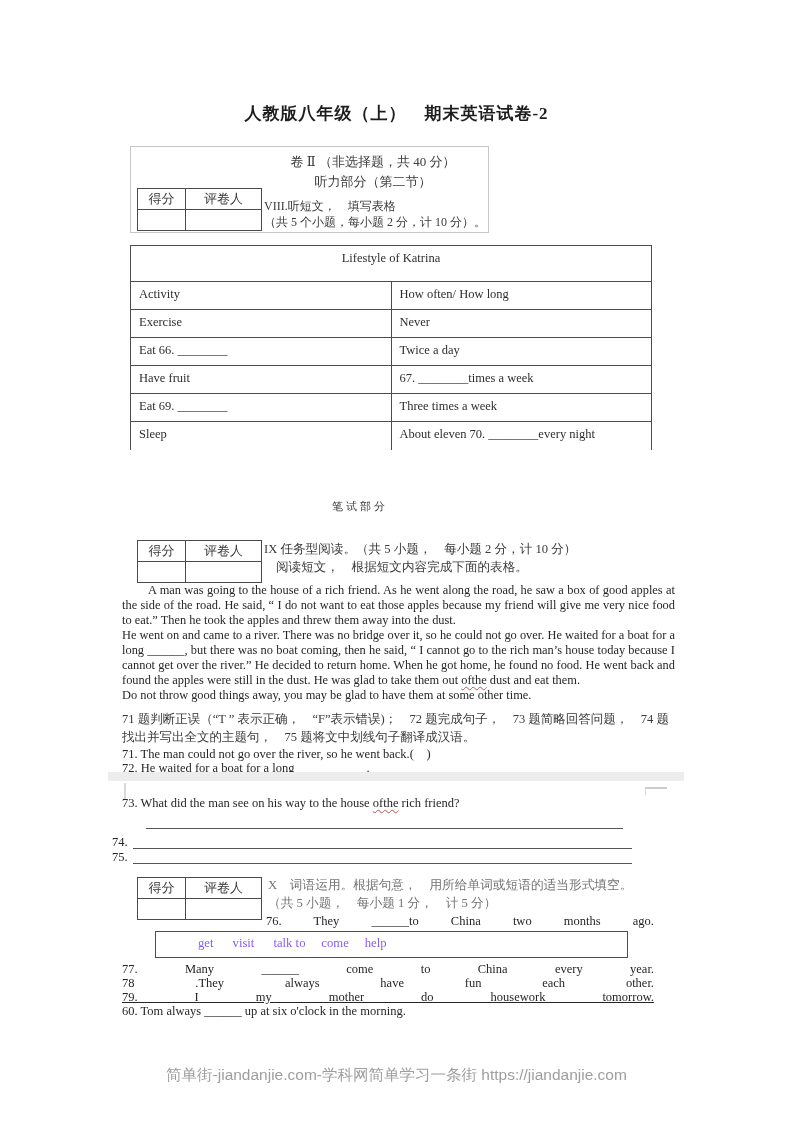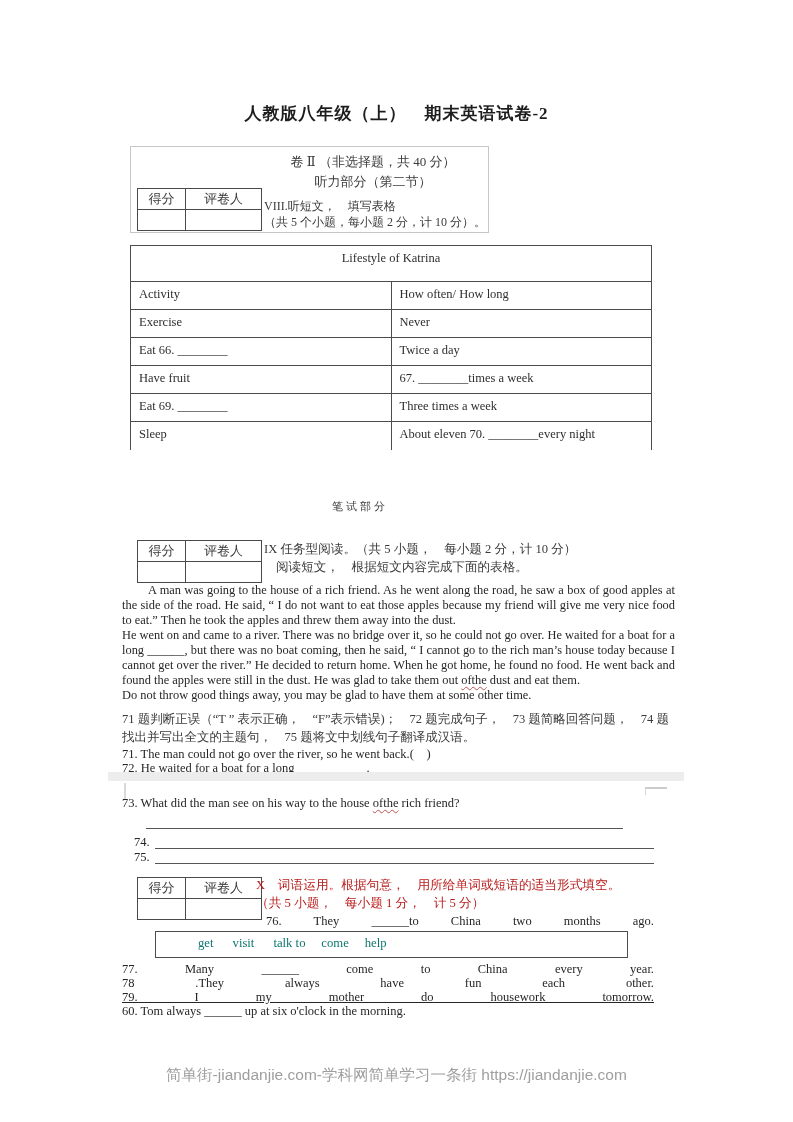--- a/index.html
+++ b/index.html
@@ -94,45 +94,45 @@
   .corner-right {
     position:absolute; left:645px; top:787px; width:22px; height:8px;
     border-top:2px solid #cccccc; border-left:1px solid #d6d6d6;
   }
   
   .ans-line {
     position:absolute; left:146px; top:815px; width:477px; height:14px;
     border-bottom:1px solid #555555;
   }
   .q-blank-row {
-    position:absolute; left:134px; width:520px; display:flex;
+    position:absolute; left:112px; width:520px; display:flex;
     font-size:12.5px; color:#262626;
   }
   .q74 { top:835px; }
   .q75 { top:850px; }
   .q-blank-row .blank {
     flex:1; border-bottom:1px solid #555555; margin-left:5px; height:14px;
   }
   
   .x-text {
-    position:absolute; left:256px; top:876px; width:400px;
-    font-size:12.7px; line-height:18px; color:#b91c1c;
+    position:absolute; left:268px; top:876px; width:400px;
+    font-size:12.7px; line-height:18px; color:#737373;
   }
   .justify-line {
     text-align:justify;
     -moz-text-align-last:justify;
     text-align-last:justify;
   }
   .q76 {
     position:absolute; left:266px; top:914px; width:388px;
     font-size:12.5px; color:#262626;
   }
   .word-bank {
     position:absolute; left:155px; top:931px; width:473px; height:27px;
-    border:1px solid #4c4c4c; font-size:12.7px; color:#0f766e;
+    border:1px solid #4c4c4c; font-size:12.7px; color:#8b5cf6;
     padding:4px 0 0 42px; white-space:pre;
   }
   .qx { position:absolute; left:122px; width:532px; font-size:12.5px; color:#262626; }
   .q77 { top:962px; }
   .q78 { top:976px; }
   .q79 { top:990px;text-decoration:underline; }
   .q80 { top:1004px; }
   
   .footer {
     position:absolute; left:0; top:1065px; width:100%;

